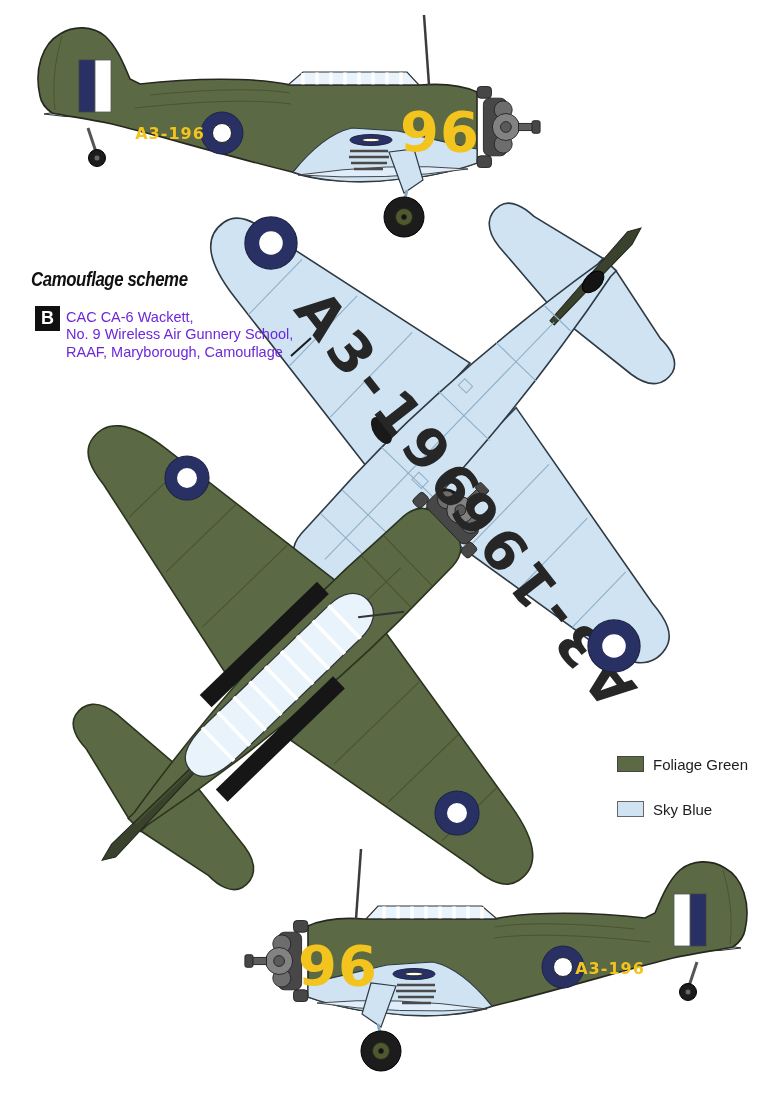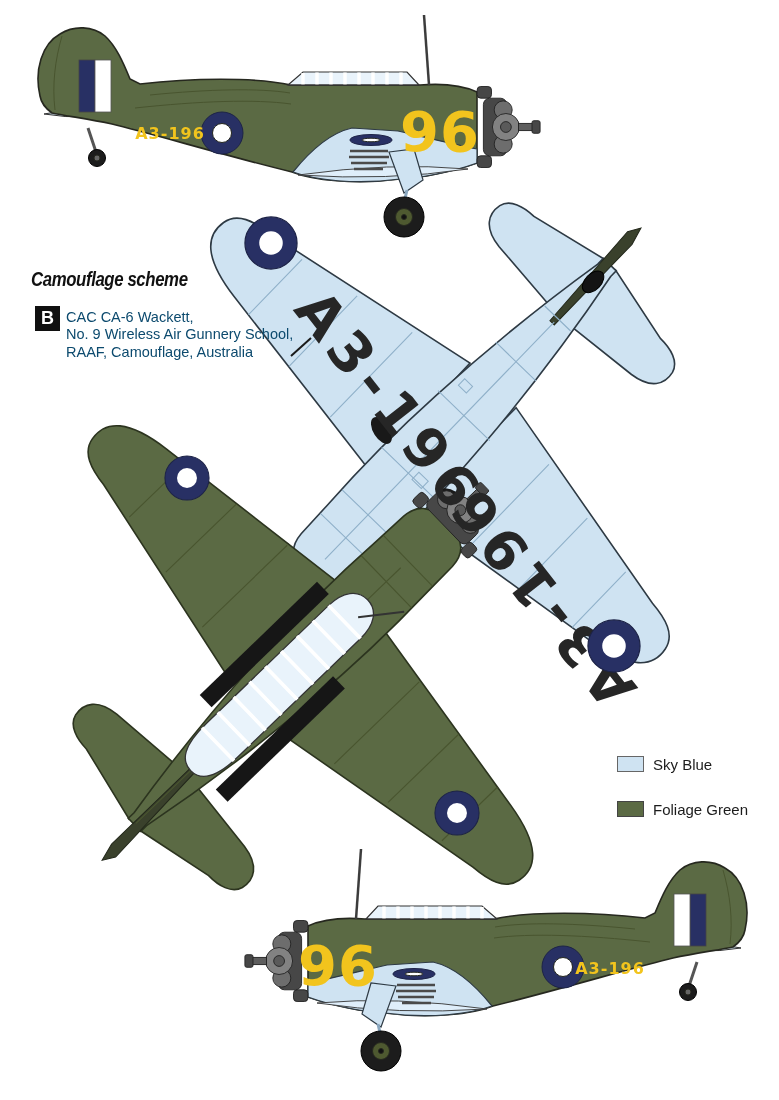--- a/index.html
+++ b/index.html
@@ -21,21 +21,21 @@
     letter-spacing:-0.5px;transform:scaleX(.8);transform-origin:left top;
     white-space:nowrap;
   }
   .scheme-badge{
     position:absolute;left:35px;top:306px;width:25px;height:25px;
     background:#101010;color:#ffffff;font-size:18px;font-weight:bold;
     display:flex;align-items:center;justify-content:center;
   }
   .scheme-desc{
     position:absolute;left:66px;top:309px;width:300px;
-    font-size:14.5px;line-height:17.4px;color:#0c4a6e;
+    font-size:14.5px;line-height:17.4px;color:#6d28d9;
   }
   .legend{position:absolute;left:617px;top:753px;width:160px;}
   .legend-row{display:flex;align-items:center;height:22px;margin-bottom:23px;}
   .legend-row svg{display:block;margin-right:9px;}
   .legend-label{font-size:15px;color:#1c1c1c;white-space:nowrap;}
 
   text{font-family:"DejaVu Sans","Liberation Sans",sans-serif;}
   .mark-yellow{fill:#f2c41d;font-weight:bold;}
   .mark-dark{fill:#262626;font-weight:bold;}
 </style>
@@ -200,31 +200,31 @@
   <line x1="291" y1="356" x2="311" y2="338" stroke="#1a1a1a" stroke-width="2"></line>
 </svg>
 
 <div class="scheme-title">Camouflage scheme</div>
 
 <div class="scheme-badge">B</div>
 
 <div class="scheme-desc">
   <div>CAC CA-6 Wackett,</div>
   <div>No. 9 Wireless Air Gunnery School,</div>
-  <div>RAAF, Camouflage, Australia</div>
+  <div>RAAF, Maryborough, Camouflage</div>
 </div>
 
 <div class="legend">
+  <div class="legend-row">
+    <svg width="27" height="16">
+      <rect x="0.5" y="0.5" width="26" height="15" stroke="#444" stroke-width="1" fill="#5b6a44"></rect>
+    </svg>
+    <span class="legend-label">Foliage Green</span>
+  </div>
   <div class="legend-row">
     <svg width="27" height="16">
       <rect x="0.5" y="0.5" width="26" height="15" stroke="#666" stroke-width="1" fill="#cfe3f2"></rect>
     </svg>
     <span class="legend-label">Sky Blue</span>
   </div>
-  <div class="legend-row">
-    <svg width="27" height="16">
-      <rect x="0.5" y="0.5" width="26" height="15" stroke="#444" stroke-width="1" fill="#5b6a44"></rect>
-    </svg>
-    <span class="legend-label">Foliage Green</span>
-  </div>
 </div>
 
 </div>
 
 </body></html>

